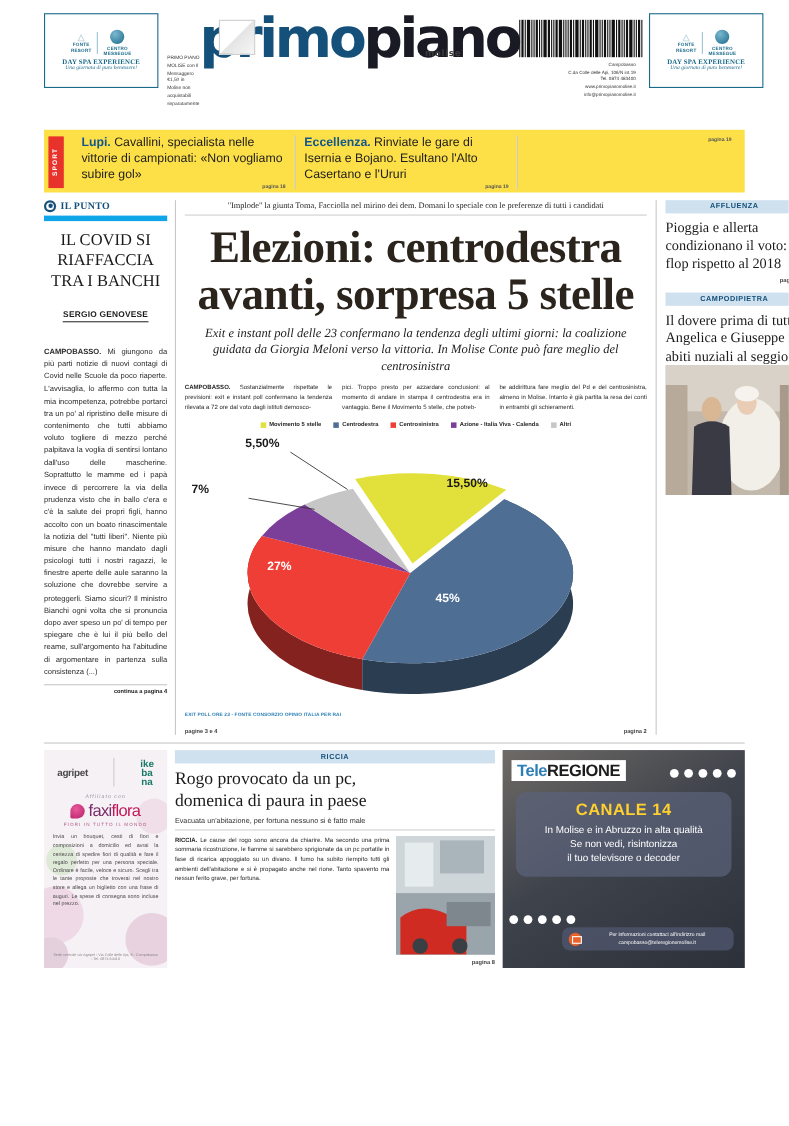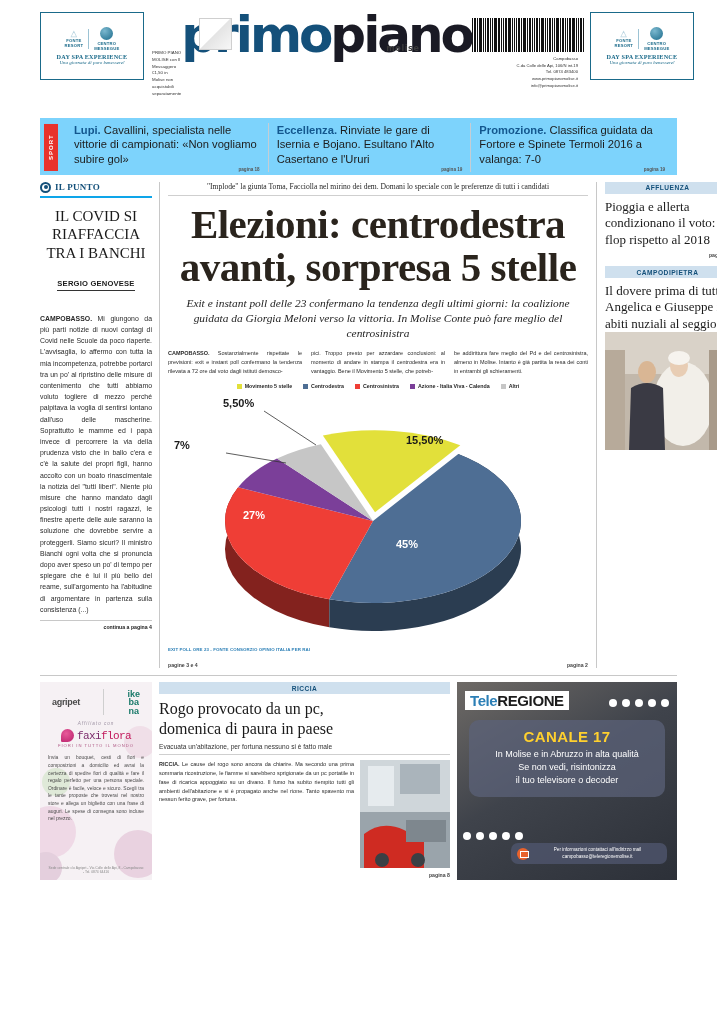--- a/index.html
+++ b/index.html
@@ -54,40 +54,40 @@
   .right-block { display: flex; align-items: flex-start; gap: 6px; flex: 0 0 auto; }
 
   
   .bluebar { height: 24px; background: #2b7fb6; display: flex; align-items: center; color: #fff; }
   .bluebar .anno { width: 104px; font-size: 6.6px; line-height: 1.35; padding-left: 4px; }
   .bluebar .anno b { font-weight: bold; }
   .bluebar .claim { flex: 1; text-align: center; font-size: 16px; font-weight: bold; letter-spacing: -.2px; padding-right: 120px; }
   .bluebar .dirs { width: 180px; text-align: right; font-size: 5.3px; line-height: 1.5; padding-right: 4px; }
 
   
-  .sportbar { margin-top: 6px; background: #7dd3fc; display: flex; padding: 5px 4px 3px 0; }
+  .sportbar { margin-top: 6px; background: #fde047; display: flex; padding: 5px 4px 3px 0; }
   .sport-tag {
     width: 14px; background: #e8322c; color: #fff; font-size: 6px; font-weight: bold;
     letter-spacing: 1px; writing-mode: vertical-rl; transform: rotate(180deg);
     display: flex; align-items: center; justify-content: center; margin: 1px 8px 1px 4px;
   }
   .sport-item { flex: 1; padding: 0 8px; position: relative; }
   .sport-item + .sport-item { border-left: 1px solid #c5cdd4; }
   .sport-item p { font-size: 11.2px; line-height: 1.28; color: #1c1c1c; }
   .sport-item p b { color: #13578e; font-weight: bold; }
   .sport-page { text-align: right; font-size: 4.6px; font-weight: bold; color: #555; margin-top: 1px; }
 
   
   .main { display: flex; margin-top: 7px; }
   .col-left { width: 120px; flex: 0 0 120px; padding-right: 7px; border-right: 1px solid #c8c8c8; }
   .col-mid { flex: 1; padding: 0 8px; }
   .col-right { width: 134px; flex: 0 0 134px; padding-left: 8px; border-left: 1px solid #c8c8c8; }
 
   
-  .ilpunto { display: flex; align-items: center; gap: 4px; border-bottom: 2px solid #0ea5e9; padding-bottom: 3px; }
+  .ilpunto { display: flex; align-items: center; gap: 4px; border-bottom: 5px solid #0ea5e9; padding-bottom: 3px; }
   .ilpunto-icon { width: 11px; height: 11px; border-radius: 50%; background: #14507a; position: relative; }
   .ilpunto-icon::after { content: ""; position: absolute; left: 2px; top: 2px; width: 7px; height: 7px; border-radius: 50%; background: #fff; }
   .ilpunto-icon::before { content: ""; position: absolute; left: 3.5px; top: 3.5px; width: 4px; height: 4px; border-radius: 50%; background: #14507a; z-index: 2; }
   .ilpunto-label { font-family: "Liberation Serif", serif; font-weight: bold; font-size: 9px; color: #14507a; letter-spacing: .3px; }
   .lead-title {
     font-family: "Liberation Serif", serif; font-size: 15px; line-height: 1.22;
     text-align: center; margin: 9px 0 10px; color: #1a1a1a;
   }
   .byline { font-size: 7.6px; font-weight: bold; letter-spacing: .2px; border-bottom: 1.4px solid #333; padding-bottom: 2px; margin-bottom: 22px; display: inline-block; }
   .lead-body { font-size: 6.9px; line-height: 1.62; text-align: justify; color: #2a2a2a; }
@@ -127,21 +127,21 @@
   .bottom { display: flex; margin-top: 7px; border-top: 1px solid #c8c8c8; padding-top: 6px; gap: 7px; }
   .ad-flora { width: 112px; flex: 0 0 112px; position: relative; height: 198px; overflow: hidden; background: #f3eef1; }
   .flora-inner { position: absolute; inset: 0; padding: 7px 8px; }
   .flora-brands { display: flex; align-items: center; justify-content: space-between; padding: 0 4px; }
   .flora-agri { font-size: 9px; font-weight: bold; color: #4a4a4a; letter-spacing: -.3px; }
   .flora-ike { font-size: 9px; font-weight: bold; color: #1a7a6a; line-height: .95; text-align: center; }
   .flora-divider { width: 1px; height: 26px; background: #cfcfcf; }
   .flora-aff { text-align: center; font-size: 4.6px; color: #9a8fa0; font-style: italic; margin: 6px 0 3px; letter-spacing: 1px; }
   .flora-logo { display: flex; align-items: center; justify-content: center; gap: 3px; }
   .flora-rose { width: 13px; height: 13px; border-radius: 50% 50% 50% 10%; background: radial-gradient(circle at 40% 35%, #e85a9a, #b81f6a); }
-  .flora-name { font-family: Liberation Mono, monospace; font-size: 11px; color: #c2185b; letter-spacing: -.6px; }
+  .flora-name { font-family: Liberation Sans, sans-serif; font-size: 15px; color: #c2185b; letter-spacing: -.6px; }
   .flora-name b { color: #7a2a6a; font-weight: normal; }
   .flora-tag { text-align: center; font-size: 4.2px; color: #b05a86; letter-spacing: 1px; margin-top: 1px; }
   .flora-body { font-size: 4.9px; line-height: 1.55; color: #4a4a4a; text-align: justify; margin-top: 6px; }
   .flora-foot { position: absolute; left: 8px; right: 8px; bottom: 6px; text-align: center; font-size: 3.4px; color: #8a8a8a; }
 
   .mid-bottom { flex: 1; }
   .mb-sub { font-size: 6.6px; color: #333; border-bottom: 1px solid #cfcfcf; padding-bottom: 4px; margin-bottom: 5px; }
   .mb-title { font-family: "Liberation Serif", serif; font-size: 16px; line-height: 1.2; margin: 5px 0 5px; }
   .mb-flow { display: flex; gap: 6px; }
   .mb-text { flex: 1; font-size: 5.5px; line-height: 1.62; text-align: justify; color: #2a2a2a; }
@@ -282,21 +282,20 @@
 
     <div class="sport-item">
       <p><b>Lupi.</b><span> Cavallini, specialista nelle vittorie di campionati: «Non vogliamo subire gol»</span></p>
       <div class="sport-page">pagina 18</div>
     </div>
     <div class="sport-item">
       <p><b>Eccellenza.</b><span> Rinviate le gare di Isernia e Bojano. Esultano l'Alto Casertano e l'Ururi</span></p>
       <div class="sport-page">pagina 19</div>
     </div>
     <div class="sport-item">
-      <p><b>Promozione.</b><span> Classifica guidata da Fortore e Spinete Termoli 2016 a valanga: 7-0</span></p>
       <div class="sport-page">pagina 19</div>
     </div>
   </div>
 
   <div class="main">
 
     <div class="col-left">
       <div class="ilpunto">
         <span class="ilpunto-icon"></span>
         <span class="ilpunto-label">IL PUNTO</span>
@@ -458,21 +457,21 @@
       <div class="tele-bg"></div>
       <div class="tele-logo"><span class="t1">Tele</span><span class="t2">REGIONE</span></div>
       <div class="tele-dots">
           <span></span>
           <span></span>
           <span></span>
           <span></span>
           <span></span>
         </div>
       <div class="tele-panel">
-        <div class="tele-canale">CANALE 17</div>
+        <div class="tele-canale">CANALE 14</div>
         <div class="tele-line">In Molise e in Abruzzo in alta qualità</div>
         <div class="tele-line">Se non vedi, risintonizza</div>
         <div class="tele-line">il tuo televisore o decoder</div>
       </div>
       <div class="tele-dots2">
           <span></span>
           <span></span>
           <span></span>
           <span></span>
           <span></span>

